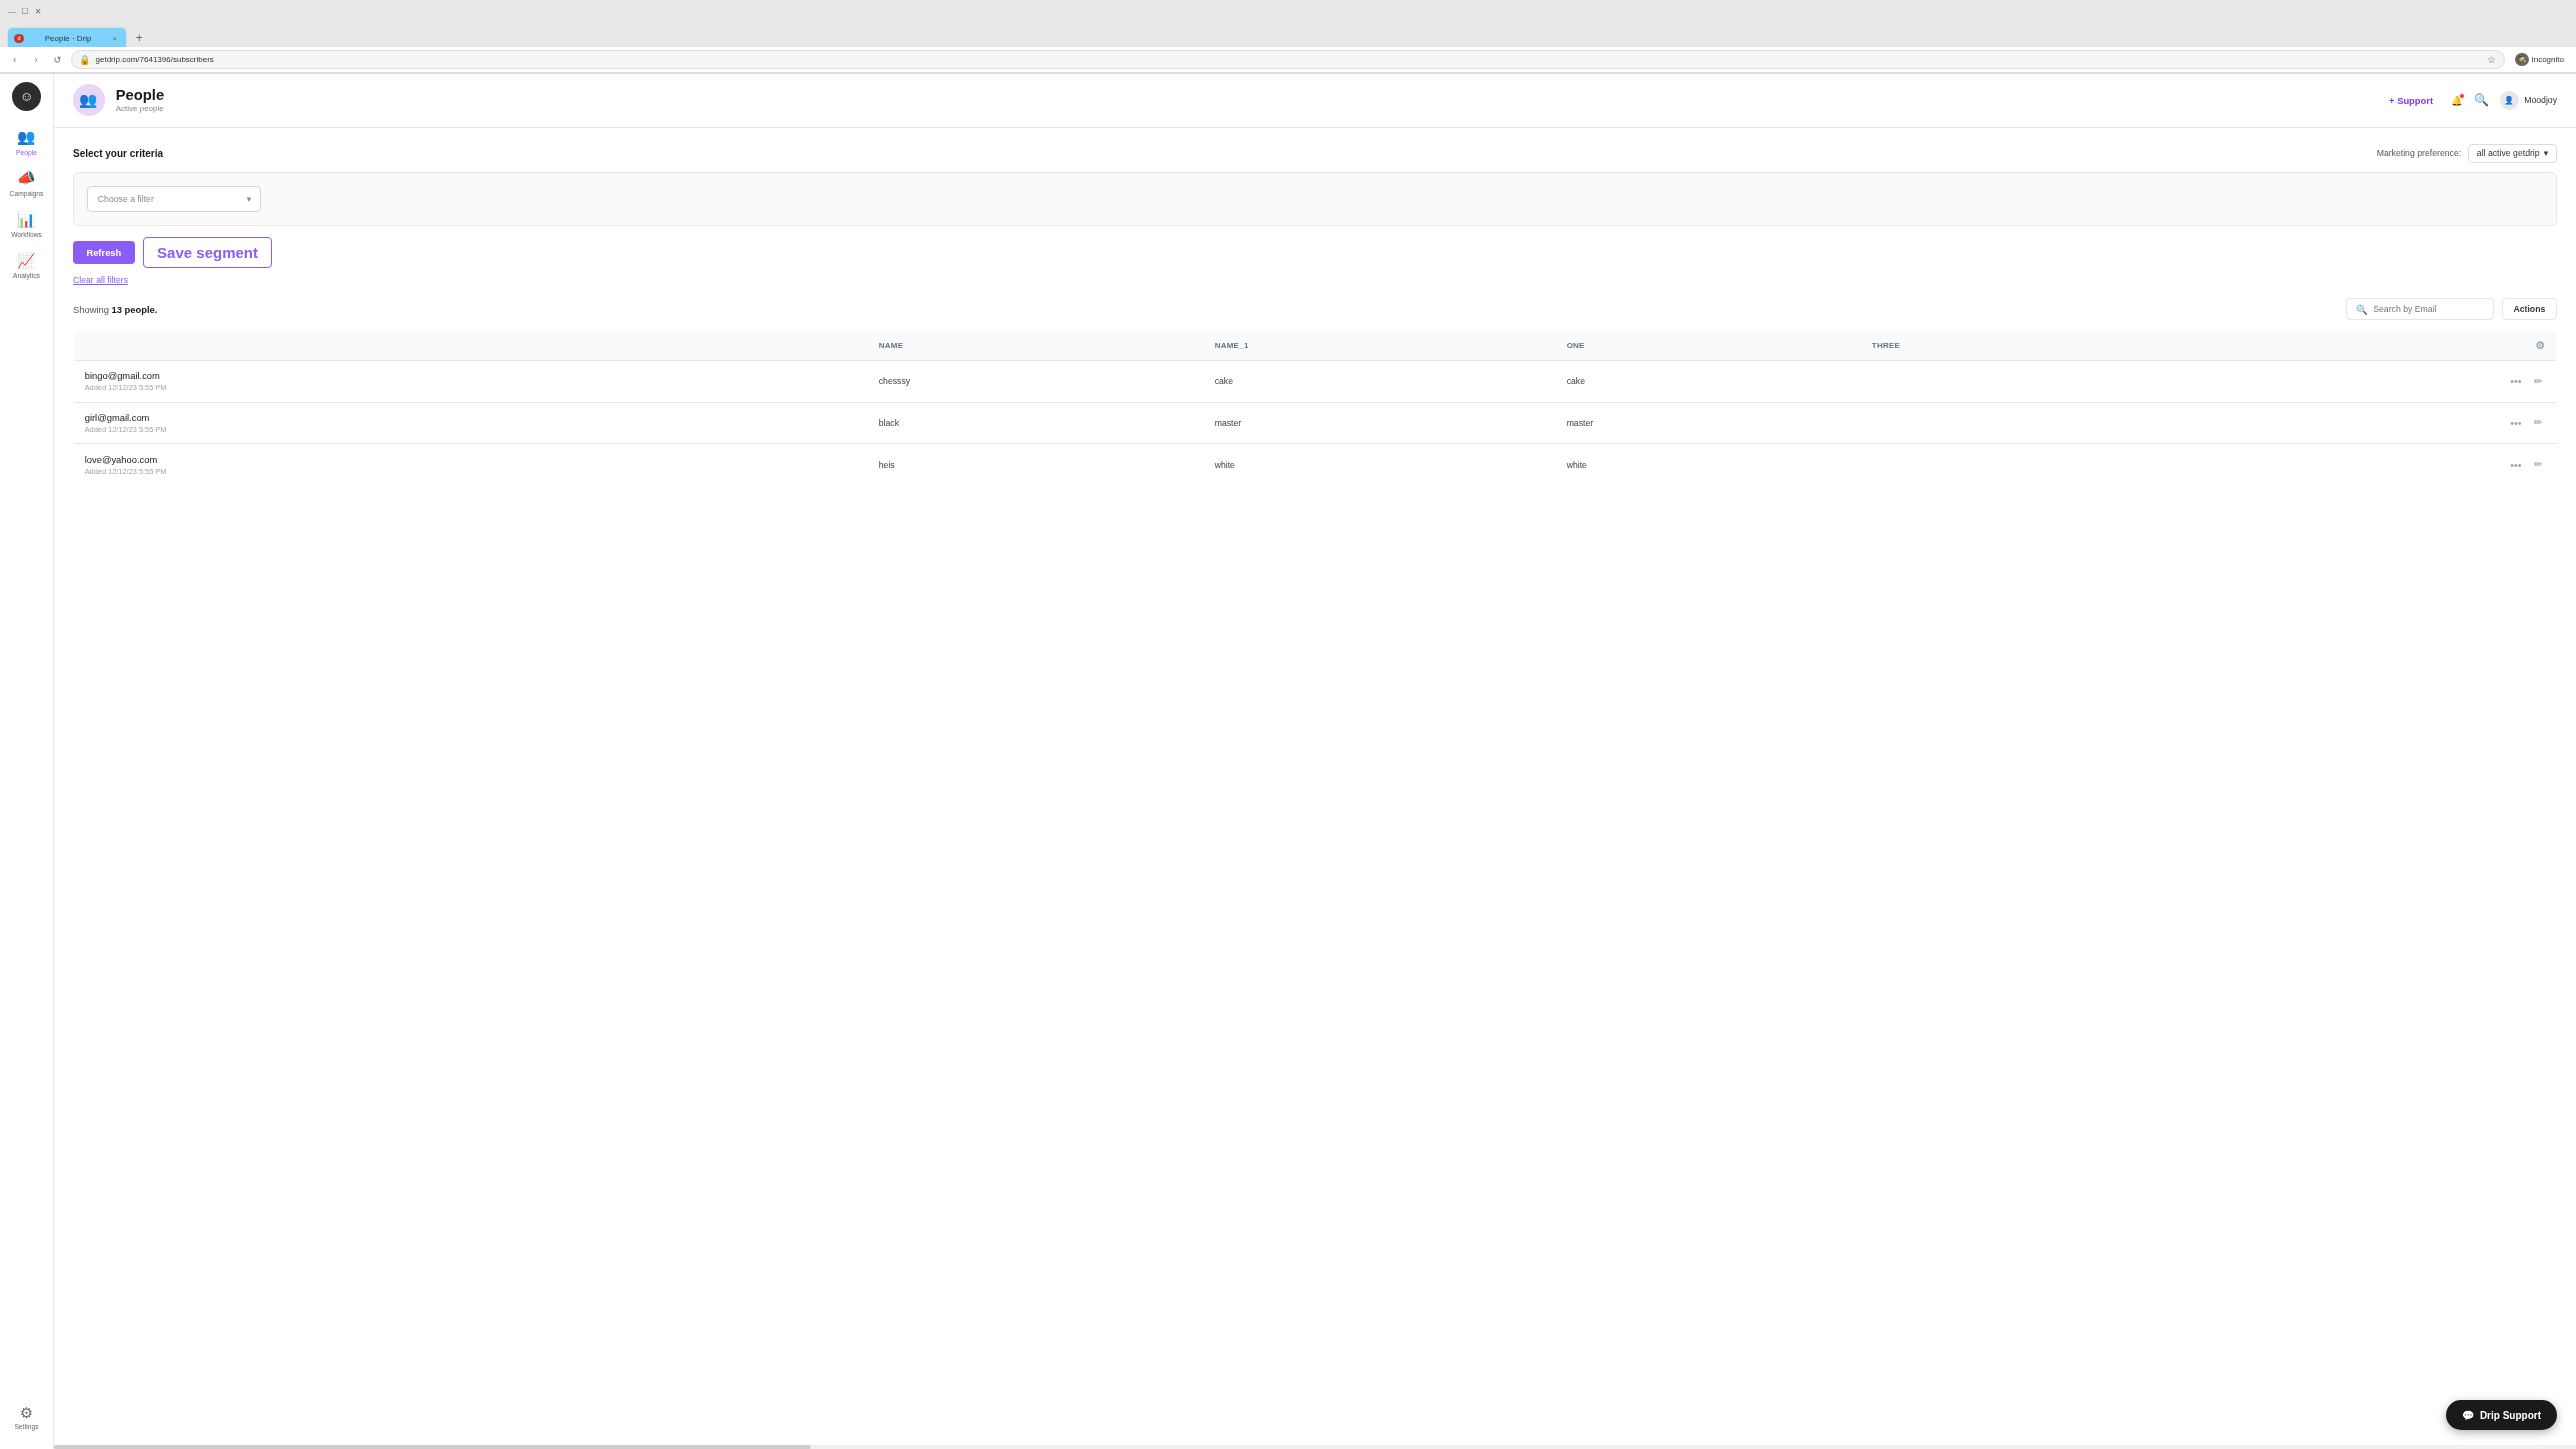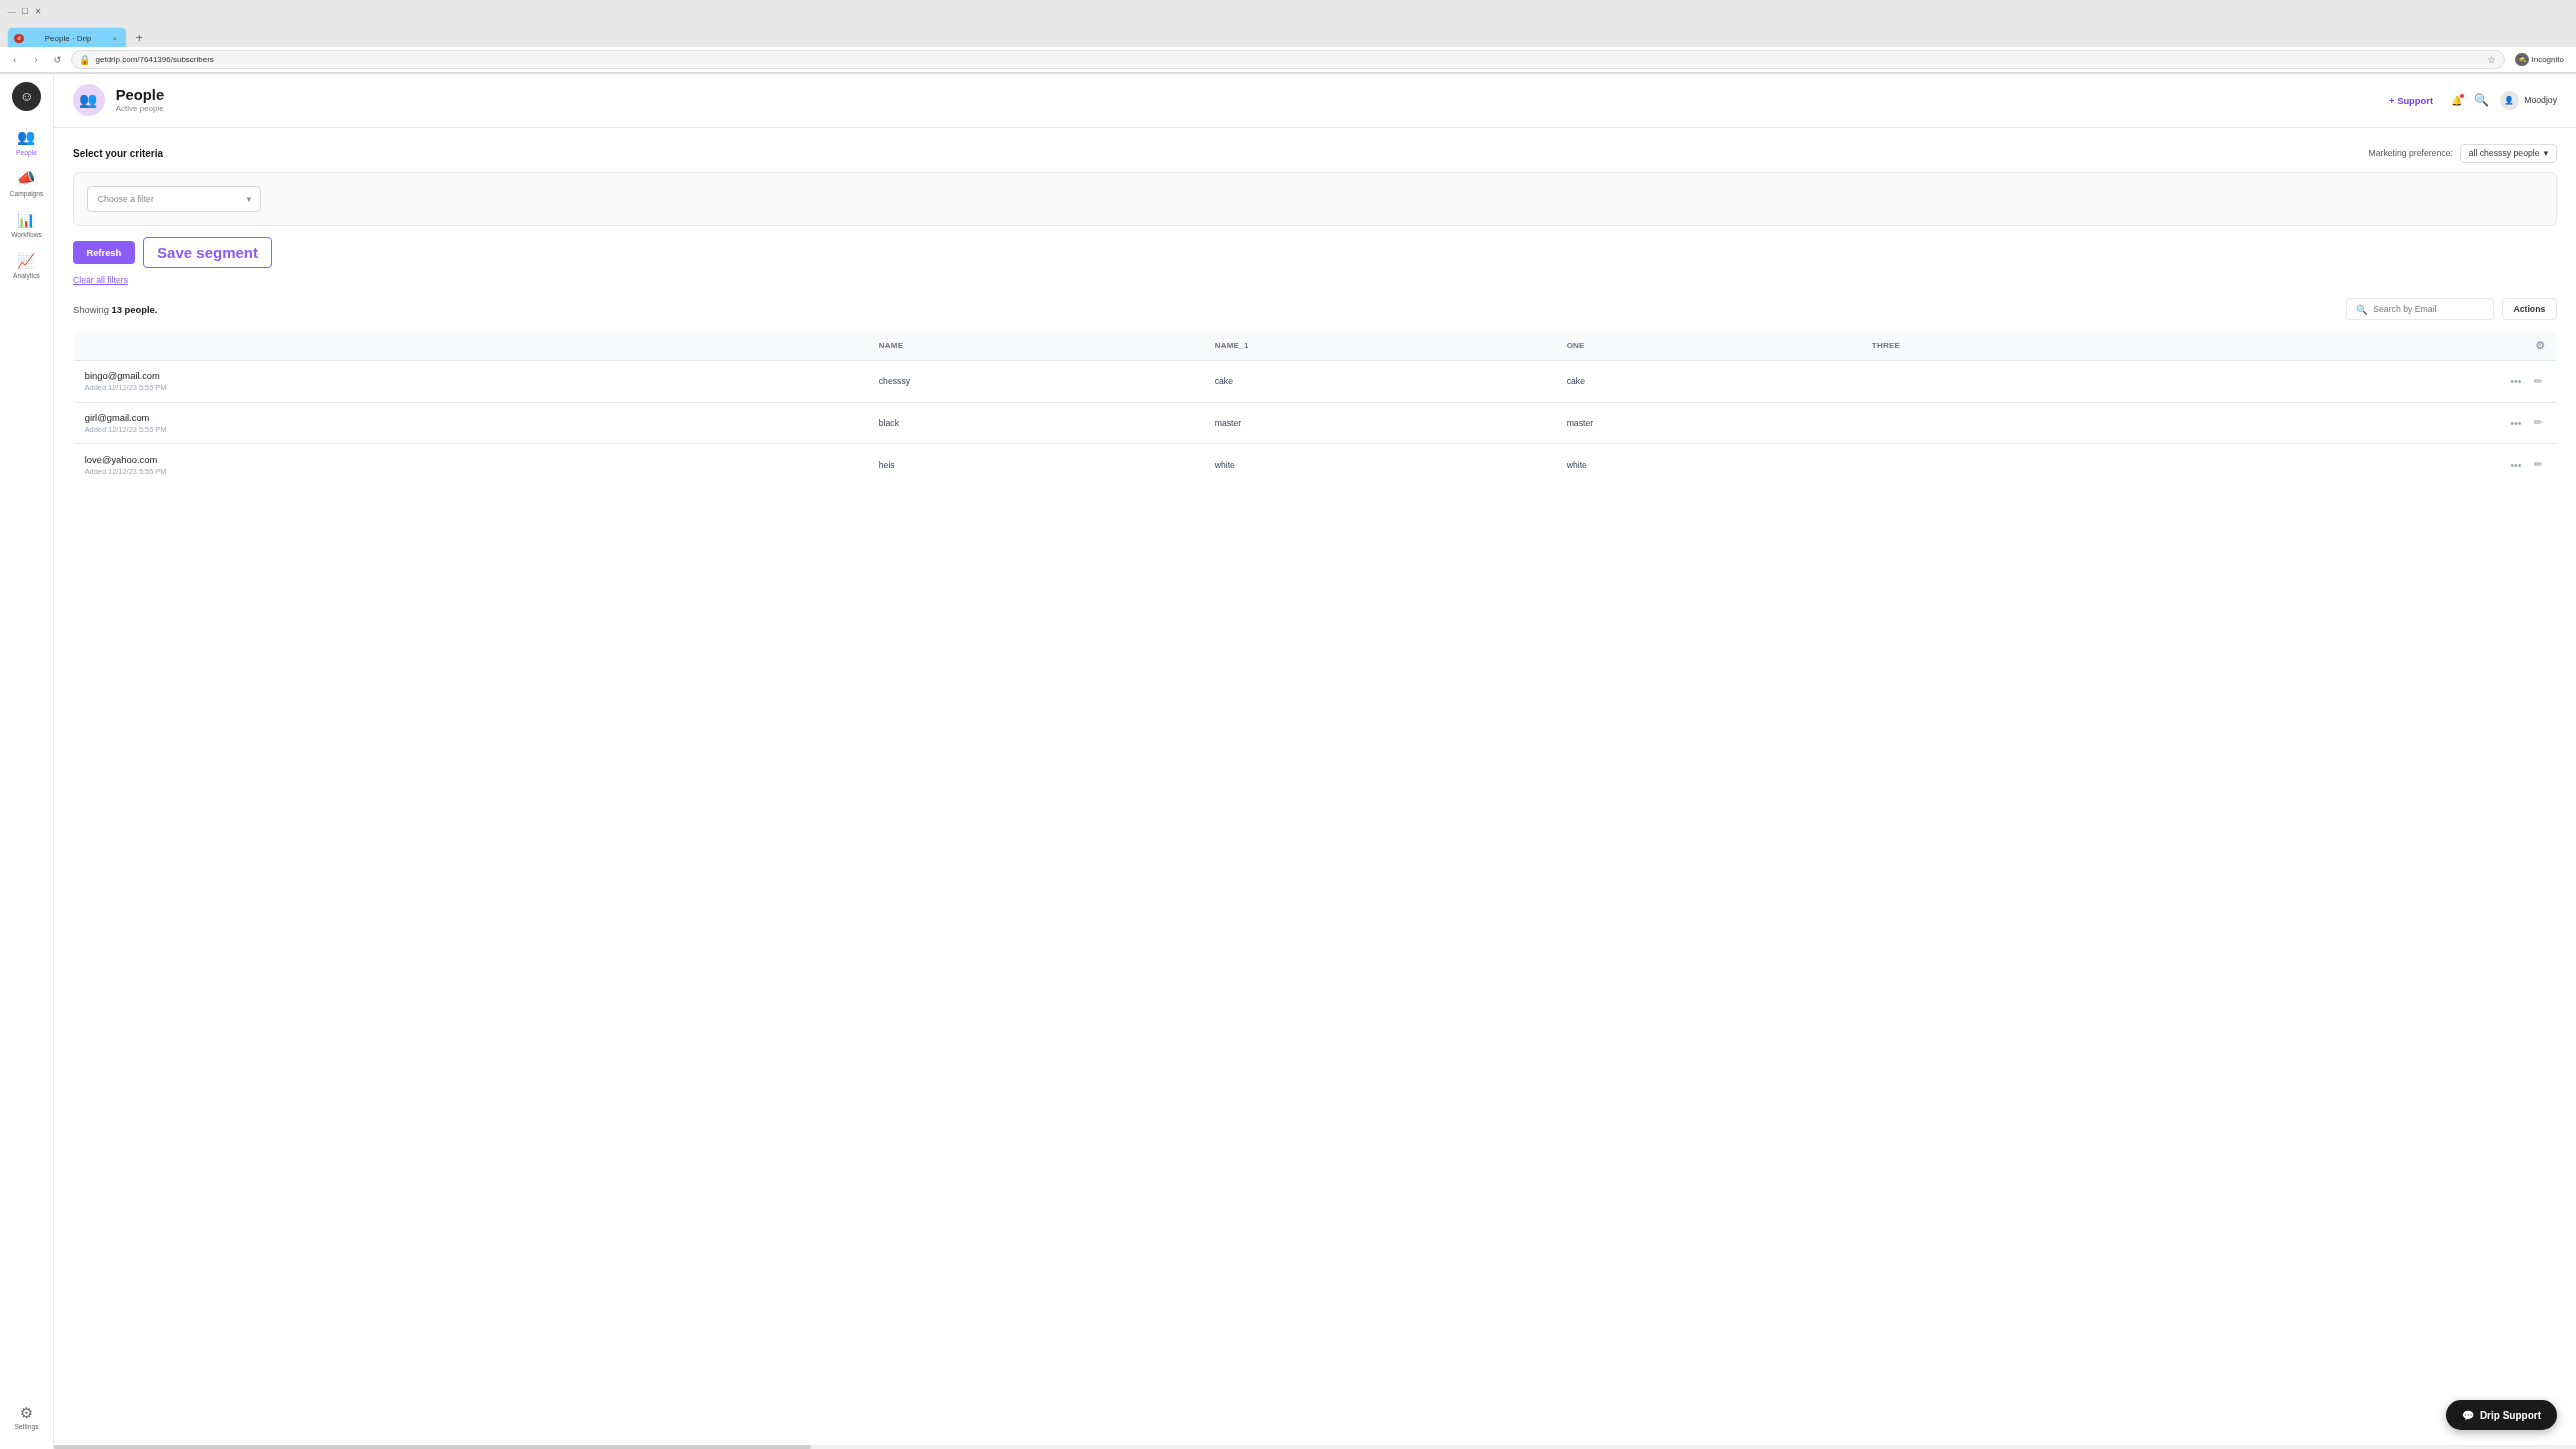--- a/index.html
+++ b/index.html
@@ -647,21 +647,21 @@
     </header>
 
     <div class="content-area">
 
       <div class="filter-section">
         <div class="filter-header">
           <span class="filter-title">Select your criteria</span>
           <div class="marketing-pref">
             <span class="marketing-pref-label">Marketing preference:</span>
             <div class="marketing-pref-select">
-              <span>all chesssy people</span>
+              <span>all active getdrip</span>
               <span>▾</span>
             </div>
           </div>
         </div>
 
         <div class="filter-box">
           <div class="filter-dropdown">
             <span>Choose a filter</span>
             <span>▾</span>
           </div>

